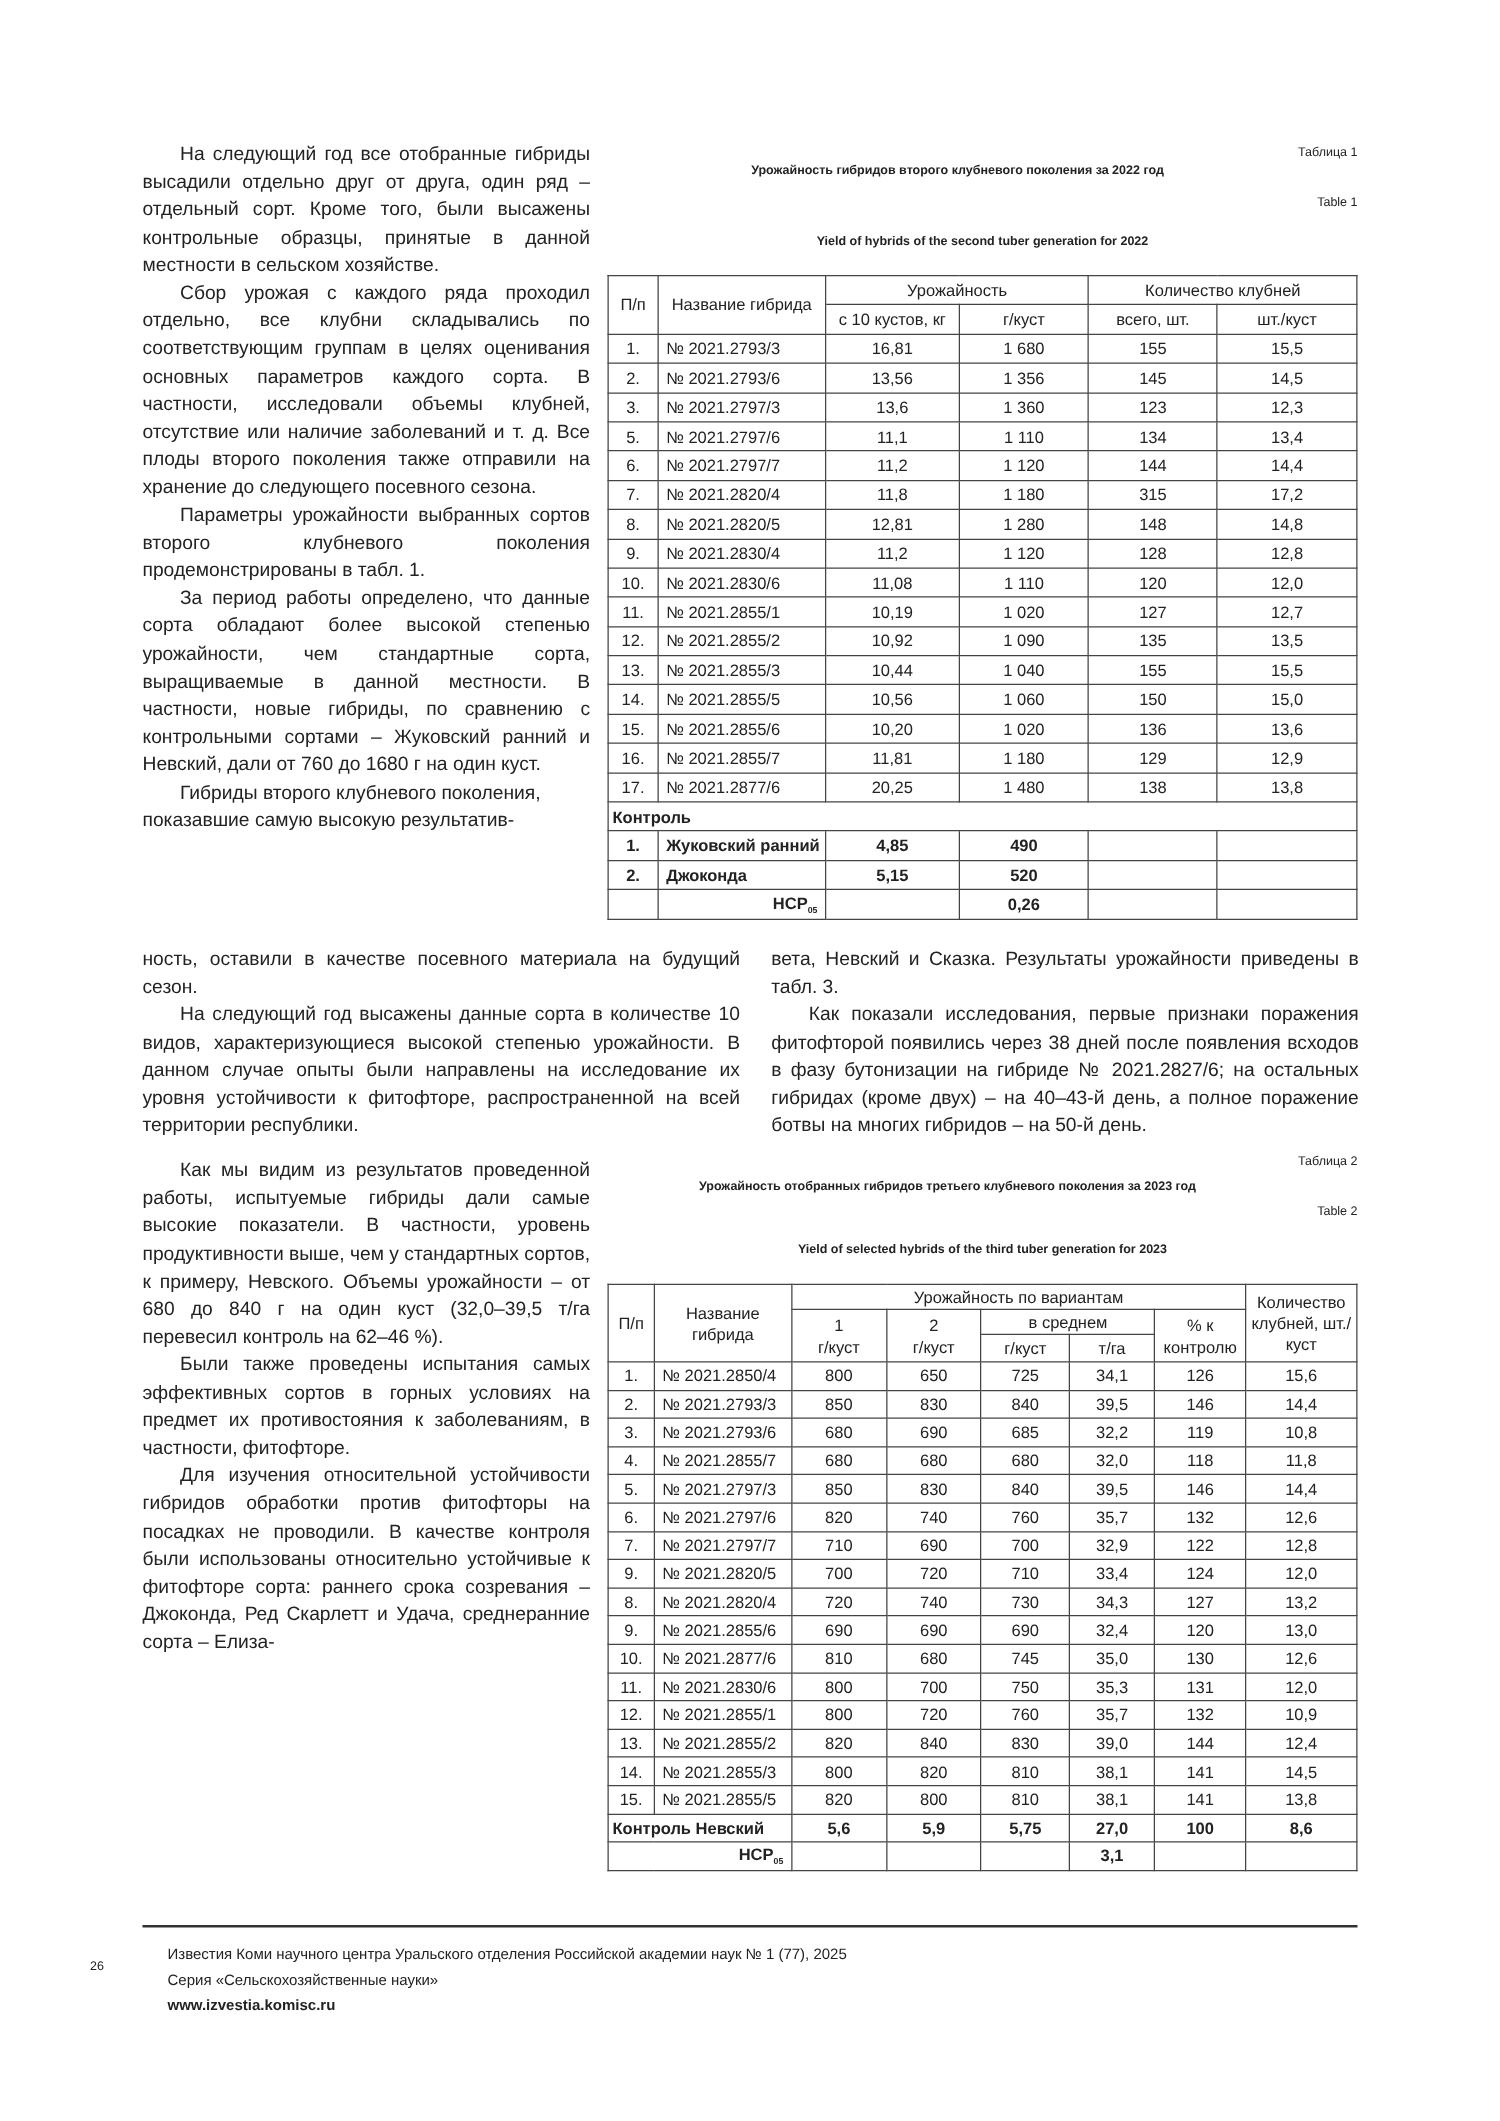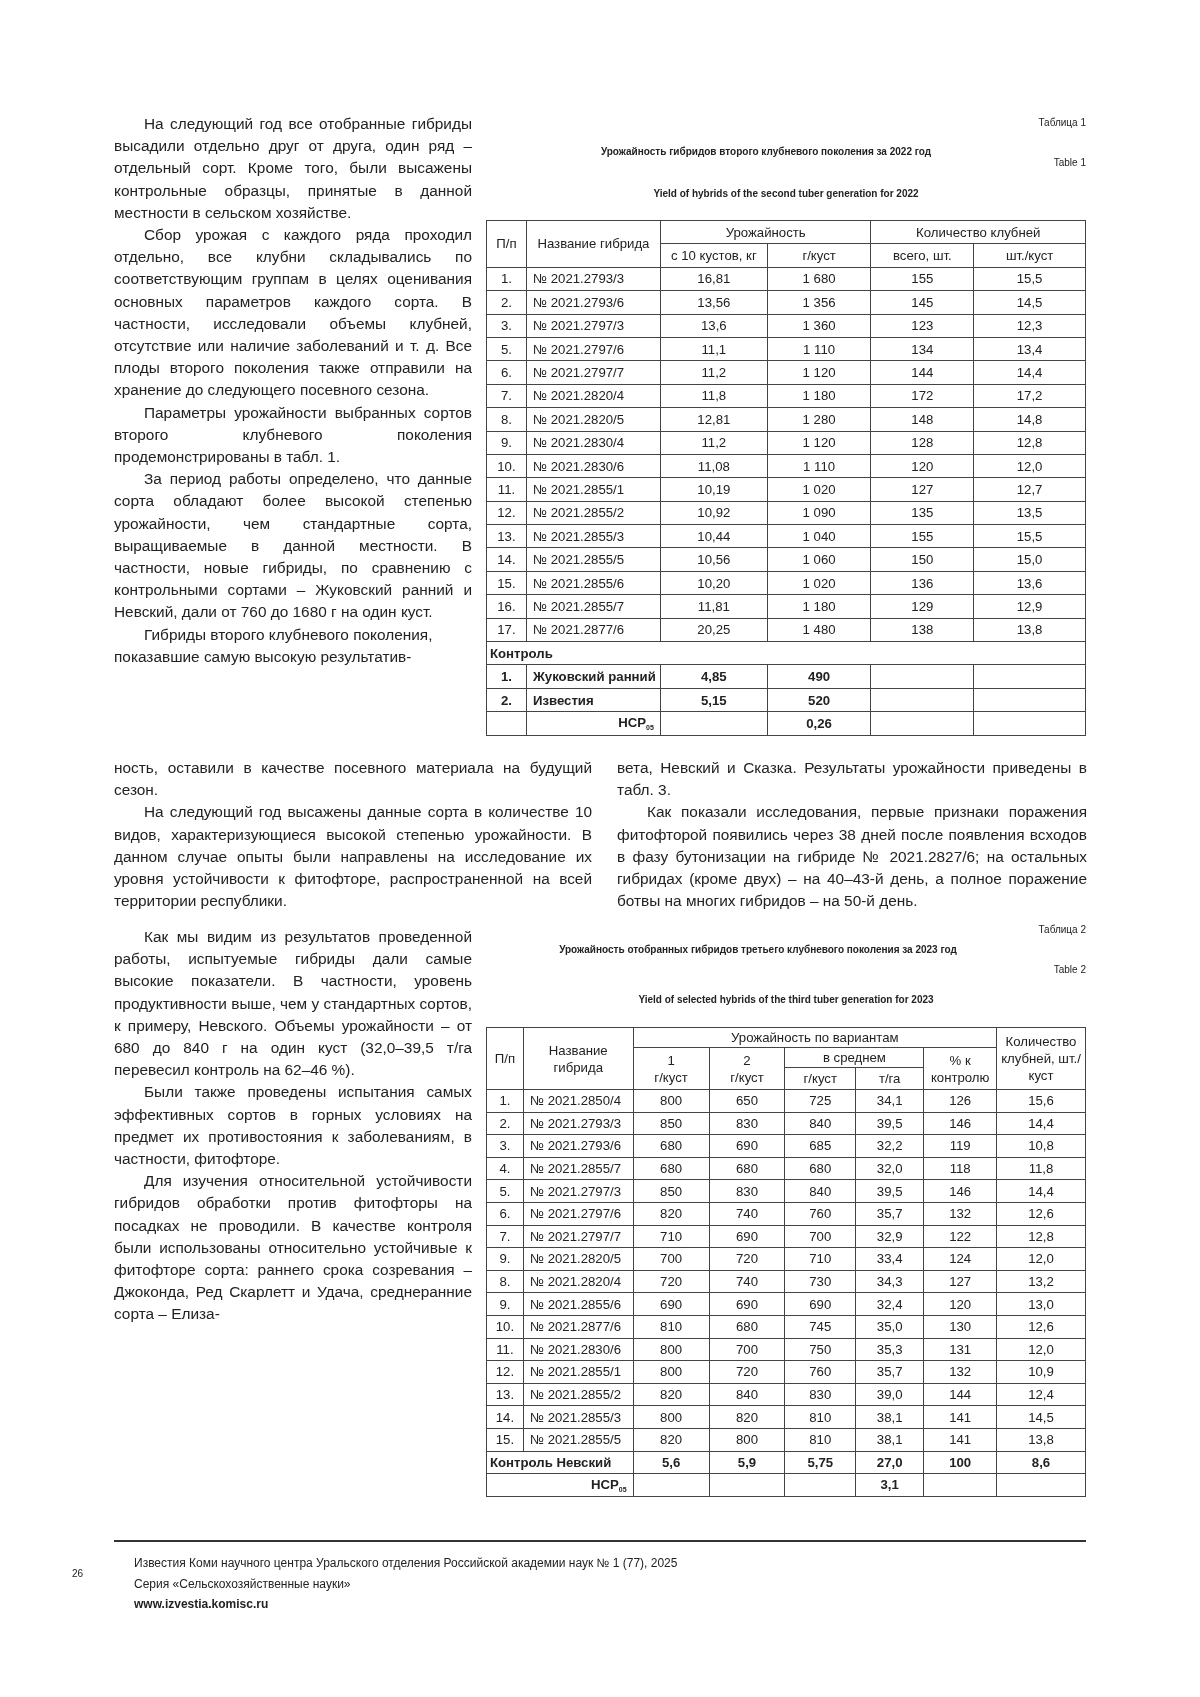--- a/index.html
+++ b/index.html
@@ -44,21 +44,21 @@
 
   <div class="col col-left-top">
     <p>На следующий год все отобранные гибриды высадили отдельно друг от друга, один ряд – отдельный сорт. Кроме того, были высажены контрольные образцы, принятые в данной местности в сельском хозяйстве.</p>
     <p>Сбор урожая с каждого ряда проходил отдельно, все клубни складывались по соответствующим группам в целях оценивания основных параметров каждого сорта. В частности, исследовали объемы клубней, отсутствие или наличие заболеваний и т. д. Все плоды второго поколения также отправили на хранение до следующего посевного сезона.</p>
     <p>Параметры урожайности выбранных сортов второго клубневого поколения продемонстрированы в табл. 1.</p>
     <p>За период работы определено, что данные сорта обладают более высокой степенью урожайности, чем стандартные сорта, выращиваемые в данной местности. В частности, новые гибриды, по сравнению с контрольными сортами – Жуковский ранний и Невский, дали от 760 до 1680 г на один куст.</p>
     <p style="text-align:left">Гибриды второго клубневого поколения, показавшие самую высокую результатив-</p>
   </div>
 
   <div class="cap cap-num" style="left:486px; top:113px; width:600px;">Таблица 1</div>
-  <div class="cap cap-title" style="left:486px; top:142px; width:560px;">Урожайность гибридов второго клубневого поколения за 2022 год</div>
+  <div class="cap cap-title" style="left:486px; top:127px; width:560px;">Урожайность гибридов второго клубневого поколения за 2022 год</div>
   <div class="cap cap-num" style="left:486px; top:153px; width:600px;">Table 1</div>
   <div class="cap cap-title" style="left:486px; top:184px; width:600px;">Yield of hybrids of the second tuber generation for 2022</div>
 
   <table class="data" id="t1">
     <colgroup>
       <col style="width:40px">
         <col style="width:134px">
         <col style="width:107px">
         <col style="width:104px">
         <col style="width:103px">
@@ -117,21 +117,21 @@
           <td>11,2</td>
           <td>1 120</td>
           <td>144</td>
           <td>14,4</td>
         </tr>
         <tr>
           <td>7.</td>
           <td class="name">№ 2021.2820/4</td>
           <td>11,8</td>
           <td>1 180</td>
-          <td>172</td>
+          <td>315</td>
           <td>17,2</td>
         </tr>
         <tr>
           <td>8.</td>
           <td class="name">№ 2021.2820/5</td>
           <td>12,81</td>
           <td>1 280</td>
           <td>148</td>
           <td>14,8</td>
         </tr>
@@ -217,21 +217,21 @@
         <tr>
           <td class="b">1.</td>
           <td class="name b">Жуковский ранний</td>
           <td class="b">4,85</td>
           <td class="b">490</td>
           <td class="b"></td>
           <td class="b"></td>
         </tr>
         <tr>
           <td class="b">2.</td>
-          <td class="name b">Известия</td>
+          <td class="name b">Джоконда</td>
           <td class="b">5,15</td>
           <td class="b">520</td>
           <td class="b"></td>
           <td class="b"></td>
         </tr>
       </tbody>
     <tbody>
         <tr>
       <td></td>
       <td class="right b"><span>НСР</span><sub>05</sub></td>

